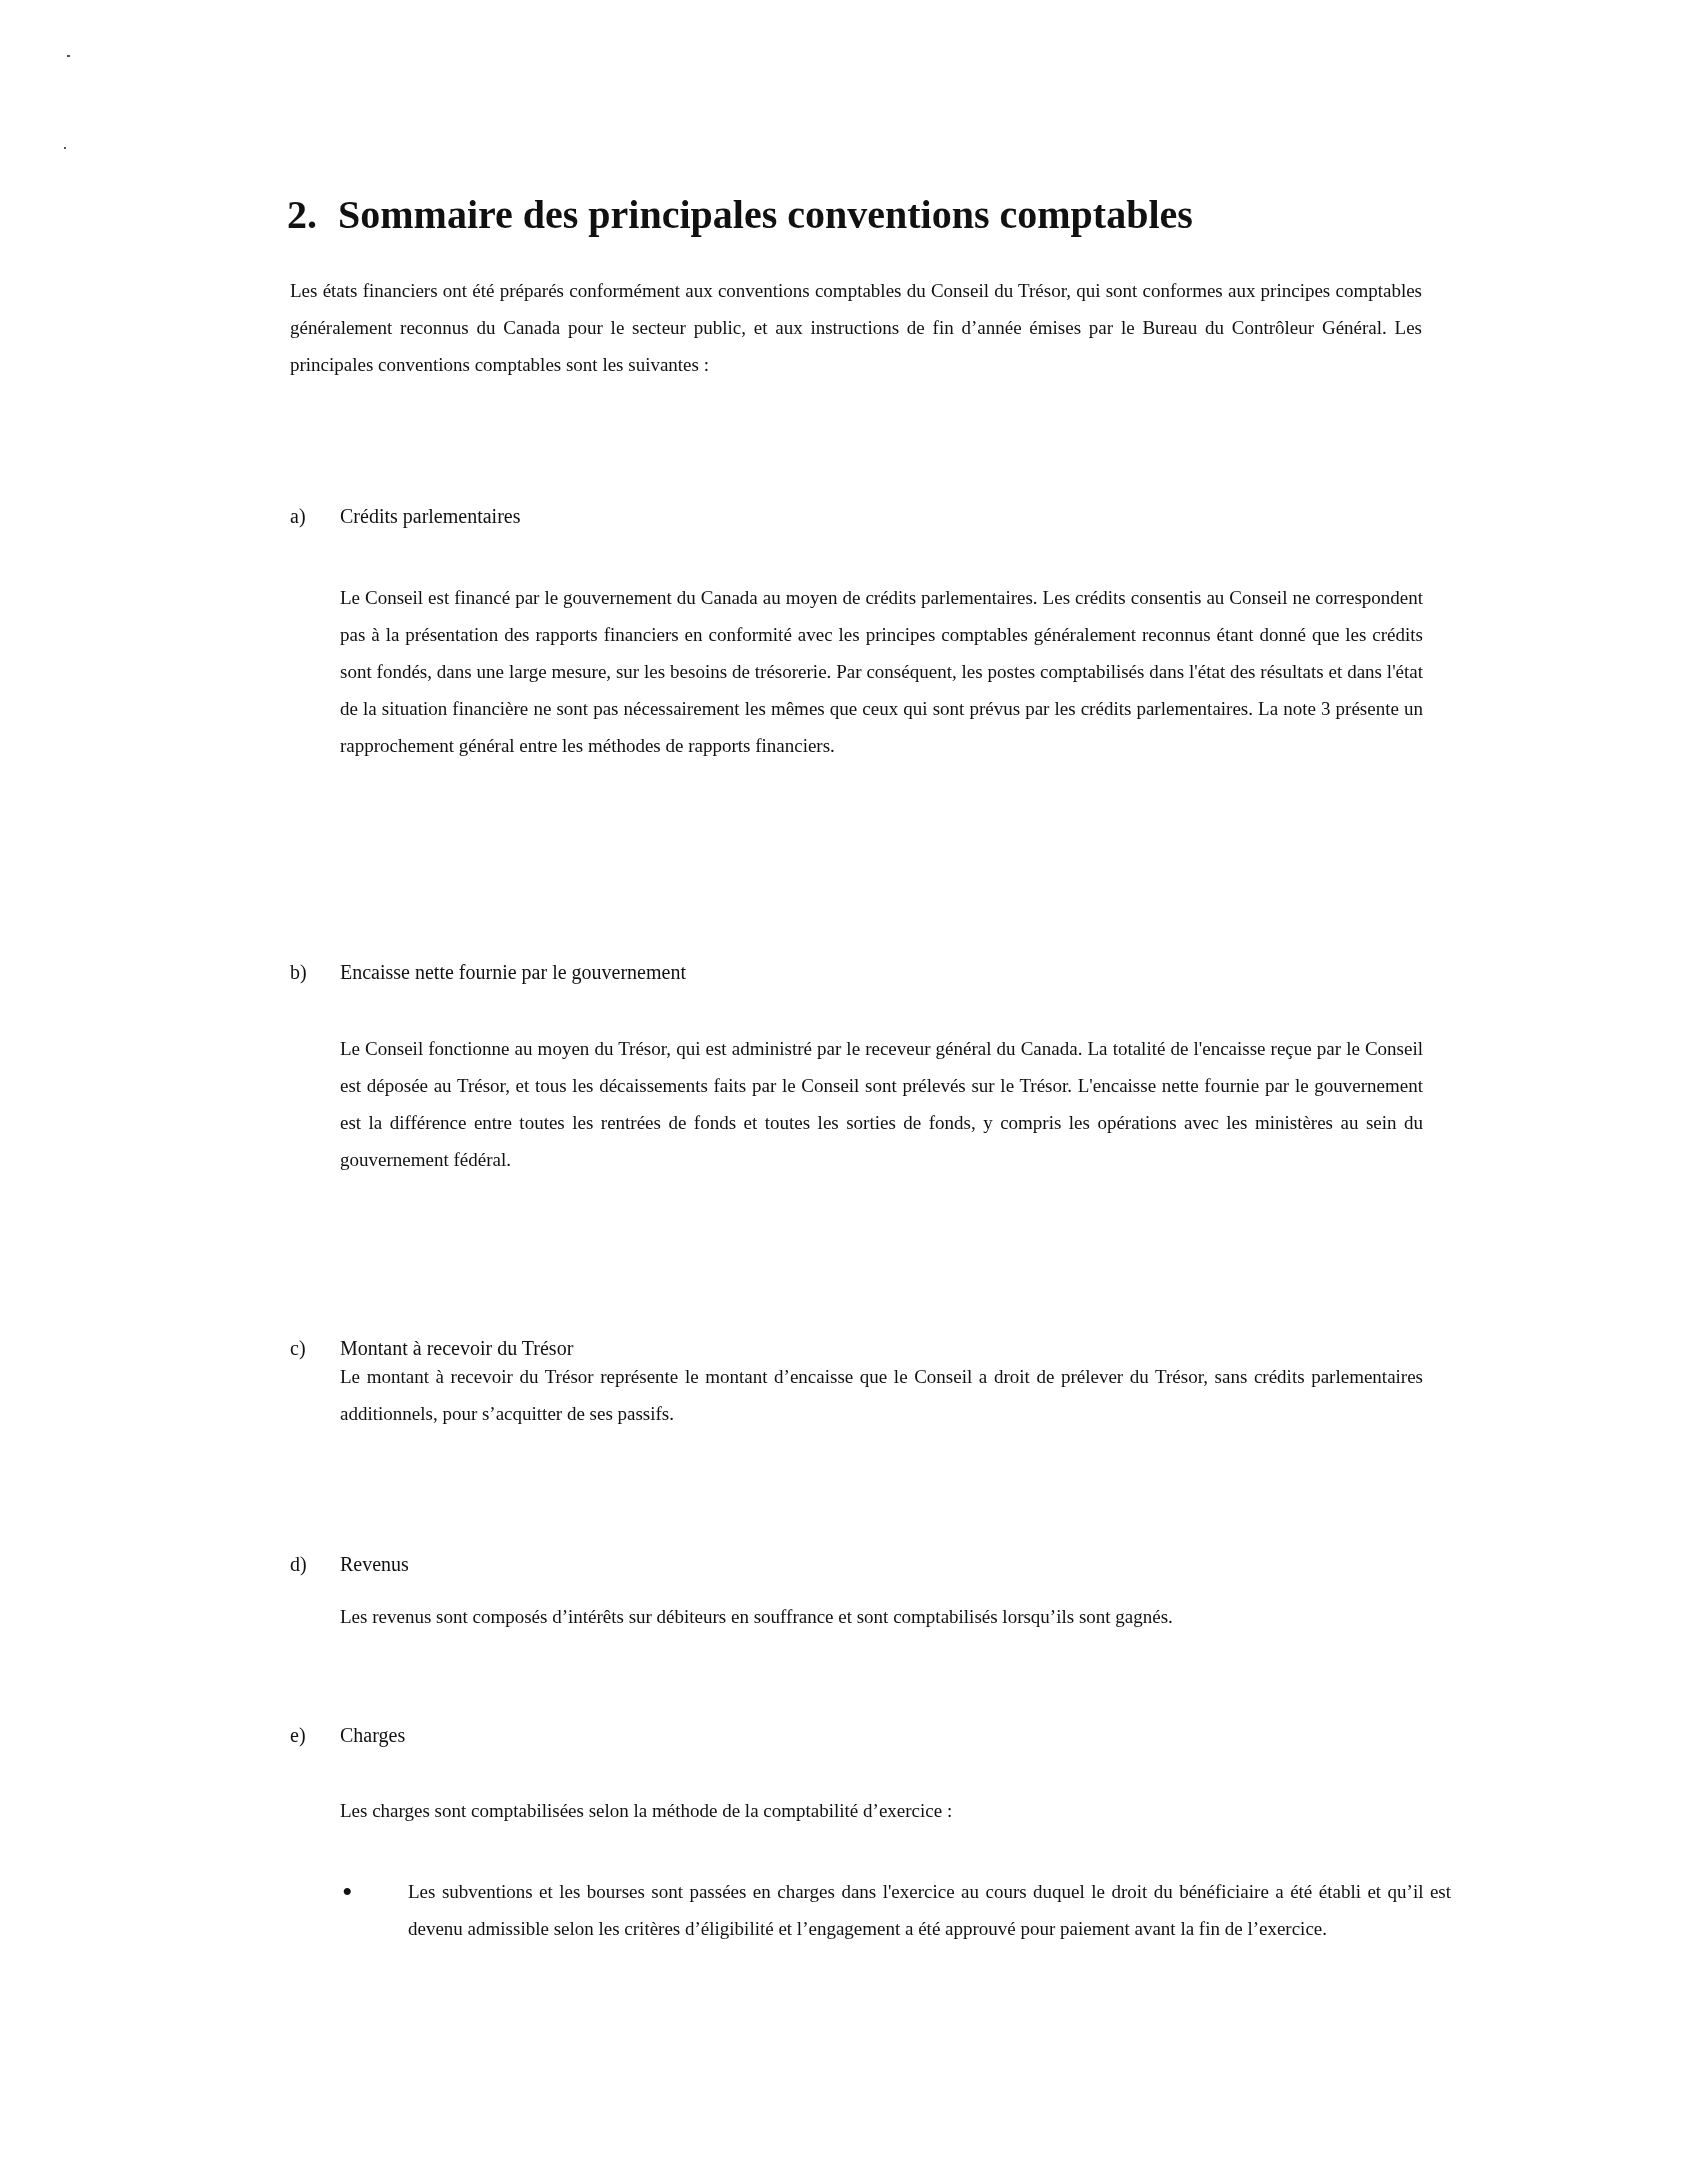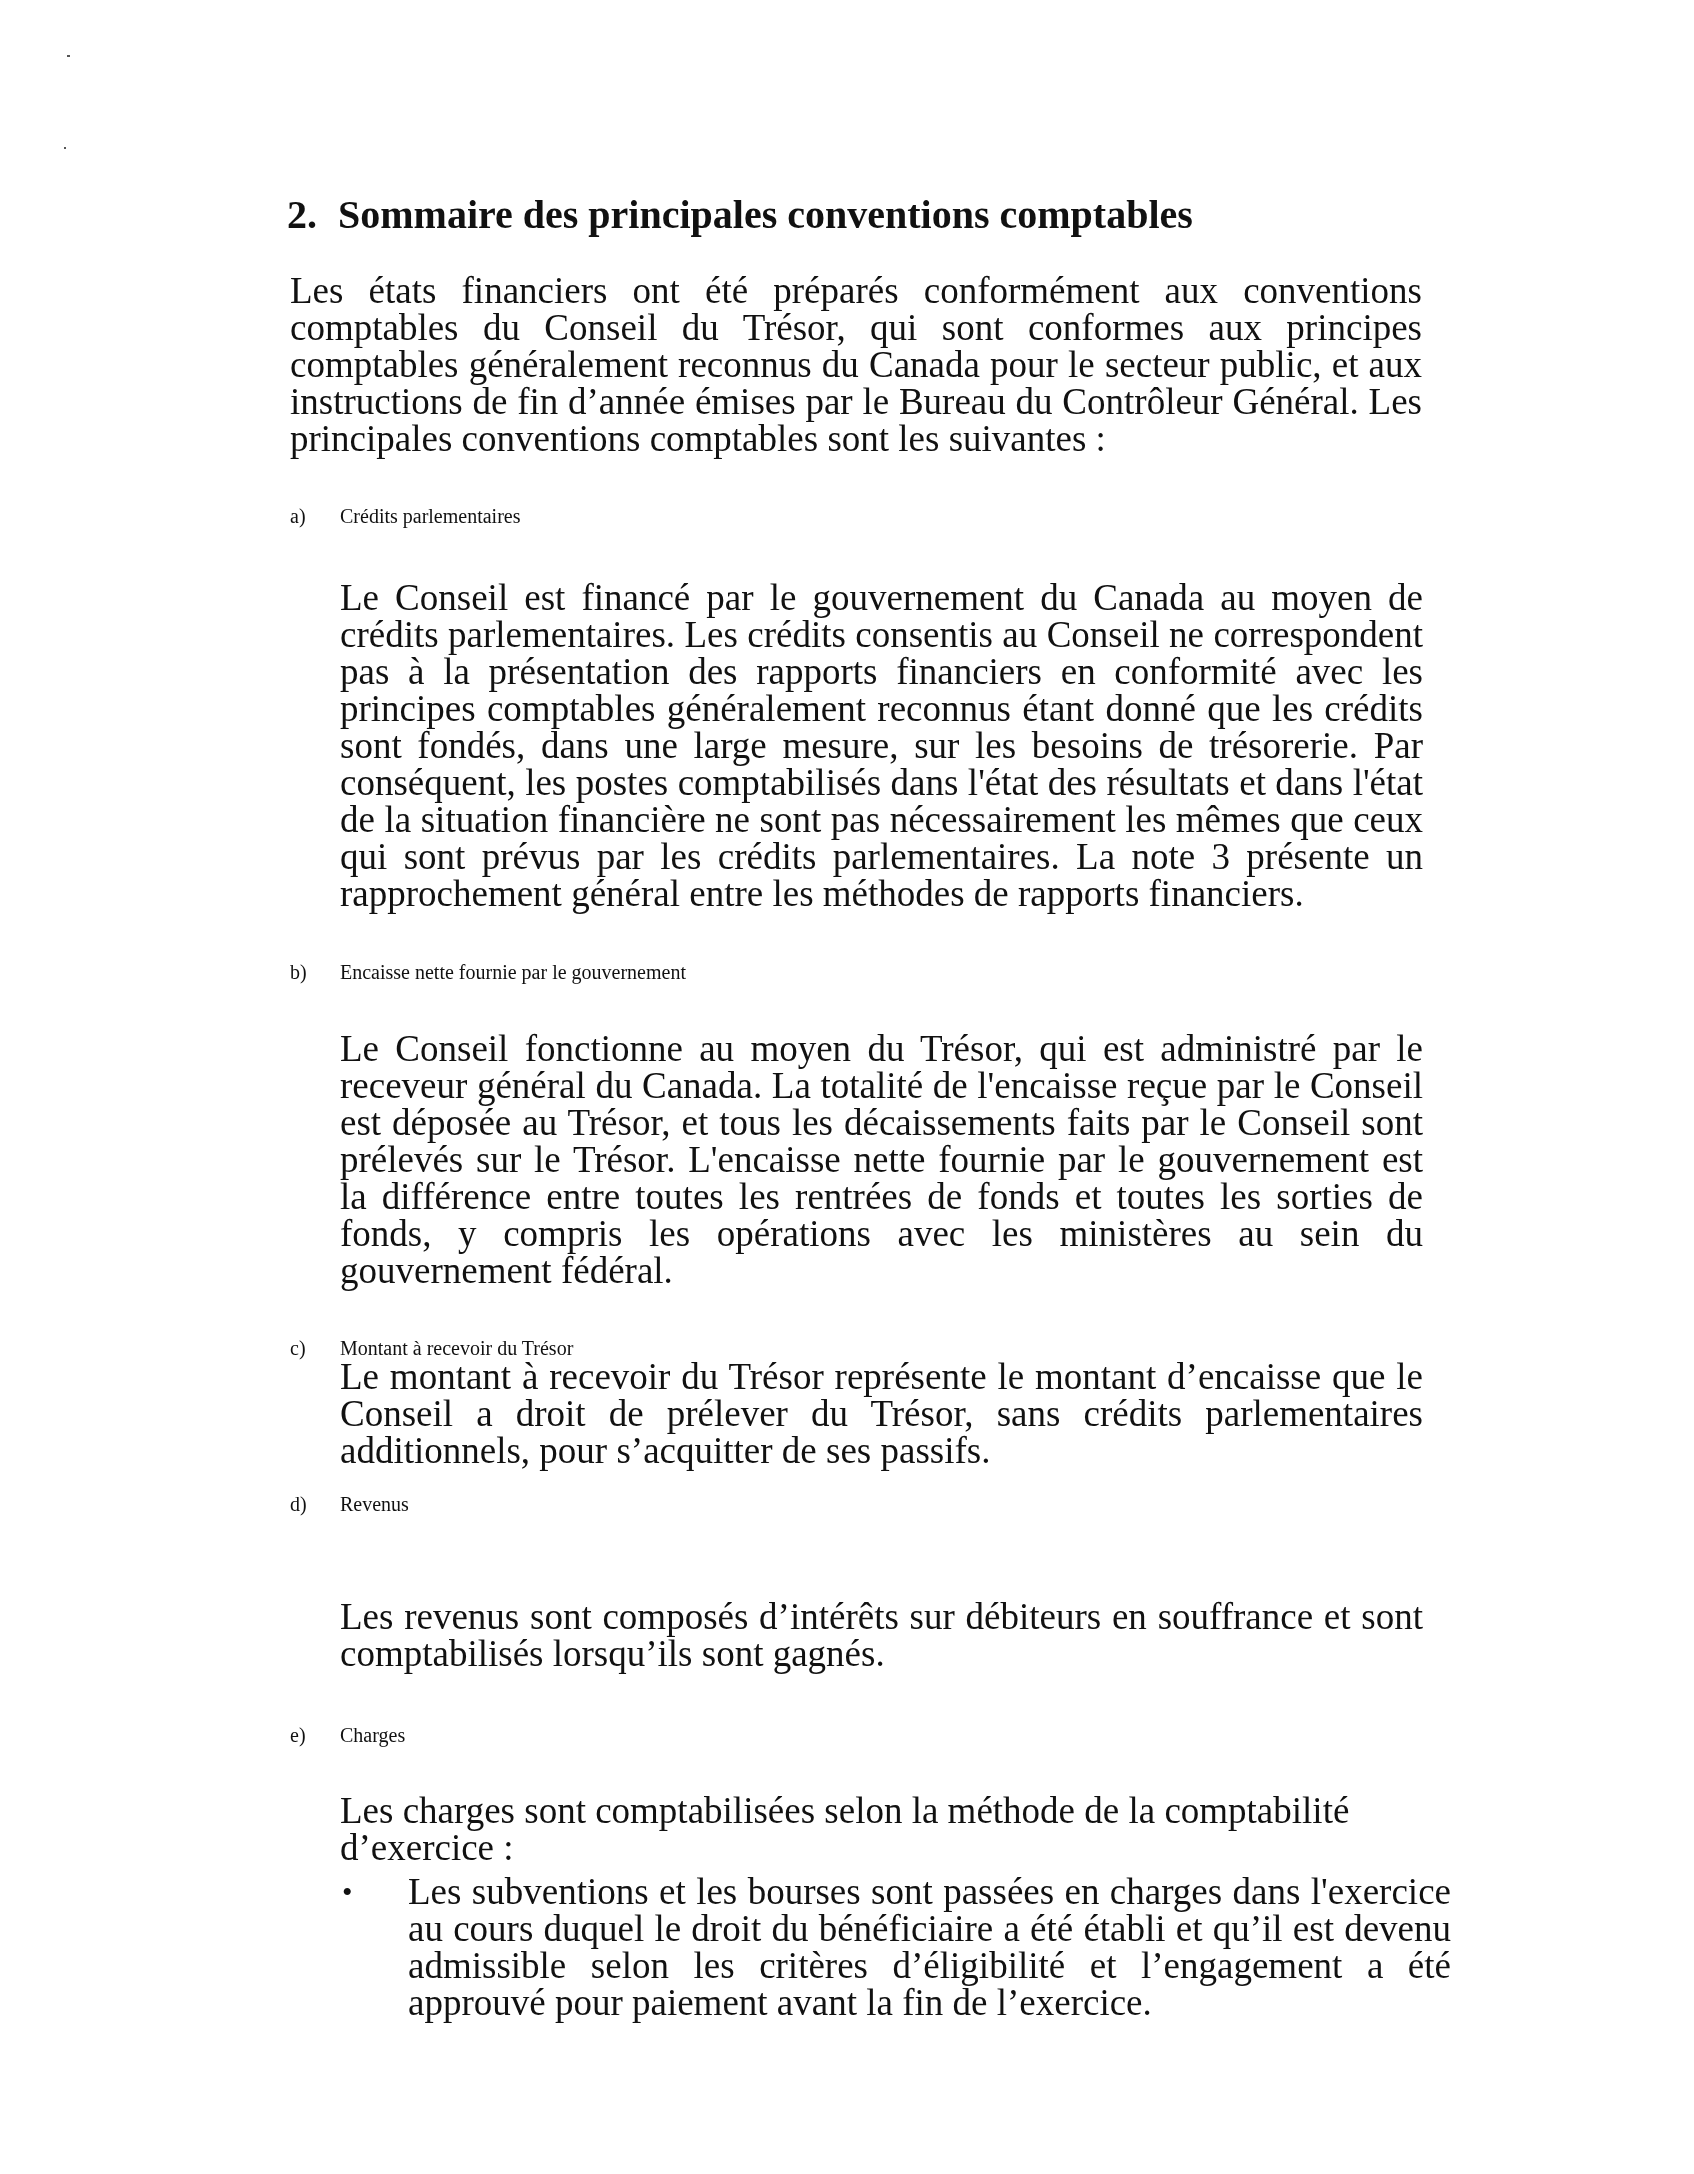--- a/index.html
+++ b/index.html
@@ -1,18 +1,18 @@
 <!DOCTYPE html>
 <html><head>
 <meta charset="utf-8">
 <style>
   html, body { margin: 0; padding: 0; background: #ffffff; }
   body { width: 1695px; height: 2174px; position: relative; overflow: hidden;
          font-family: "Liberation Serif", "DejaVu Serif", serif; color: #111111; }
-  .blk { position: absolute; font-size: 37px; line-height: 37px; }
+  .blk { position: absolute; font-size: 19px; line-height: 37px; }
   .just { text-align: justify; text-align-last: left; }
   .heading { position: absolute; left: 287px; top: 196px; font-size: 40px; font-weight: bold; line-height: 37px; white-space: nowrap; }
   .heading .num { display: inline-block; width: 51px; }
   .sec-title { position: absolute; left: 290px; font-size: 20px; line-height: 37px; white-space: nowrap; }
   .sec-title .letter { display: inline-block; width: 50px; }
   .intro { left: 290px; width: 1132px; }
   .body-ind { left: 340px; width: 1083px; }
   .bullet-dot { position: absolute; left: 342px; font-size: 30px; line-height: 37px; }
   .bullet-text { left: 392px; width: 1043px; margin-left: 16px; }
   .speck { position: absolute; width: 3px; height: 2px; background: #555; }
@@ -37,21 +37,21 @@
 <div class="sec-title" style="top:954px;">
   <span class="letter">b)</span><span>Encaisse nette fournie par le gouvernement</span>
 </div>
 <div class="blk just body-ind" style="top:1030px;">Le Conseil fonctionne au moyen du Trésor, qui est administré par le receveur général du Canada. La totalité de l'encaisse reçue par le Conseil est déposée au Trésor, et tous les décaissements faits par le Conseil sont prélevés sur le Trésor. L'encaisse nette fournie par le gouvernement est la différence entre toutes les rentrées de fonds et toutes les sorties de fonds, y compris les opérations avec les ministères au sein du gouvernement fédéral.</div>
 
 <div class="sec-title" style="top:1330px;">
   <span class="letter">c)</span><span>Montant à recevoir du Trésor</span>
 </div>
 <div class="blk just body-ind" style="top:1358px;">Le montant à recevoir du Trésor représente le montant d’encaisse que le Conseil a droit de prélever du Trésor, sans crédits parlementaires additionnels, pour s’acquitter de ses passifs.</div>
 
-<div class="sec-title" style="top:1486px;">
+<div class="sec-title" style="top:1546px;">
   <span class="letter">d)</span><span>Revenus</span>
 </div>
 <div class="blk just body-ind" style="top:1598px;">Les revenus sont composés d’intérêts sur débiteurs en souffrance et sont comptabilisés lorsqu’ils sont gagnés.</div>
 
 <div class="sec-title" style="top:1717px;">
   <span class="letter">e)</span><span>Charges</span>
 </div>
 <div class="blk body-ind" style="top:1792px;">Les charges sont comptabilisées selon la méthode de la comptabilité d’exercice :</div>
 
 <div class="bullet-dot" style="top:1873px;">•</div>

